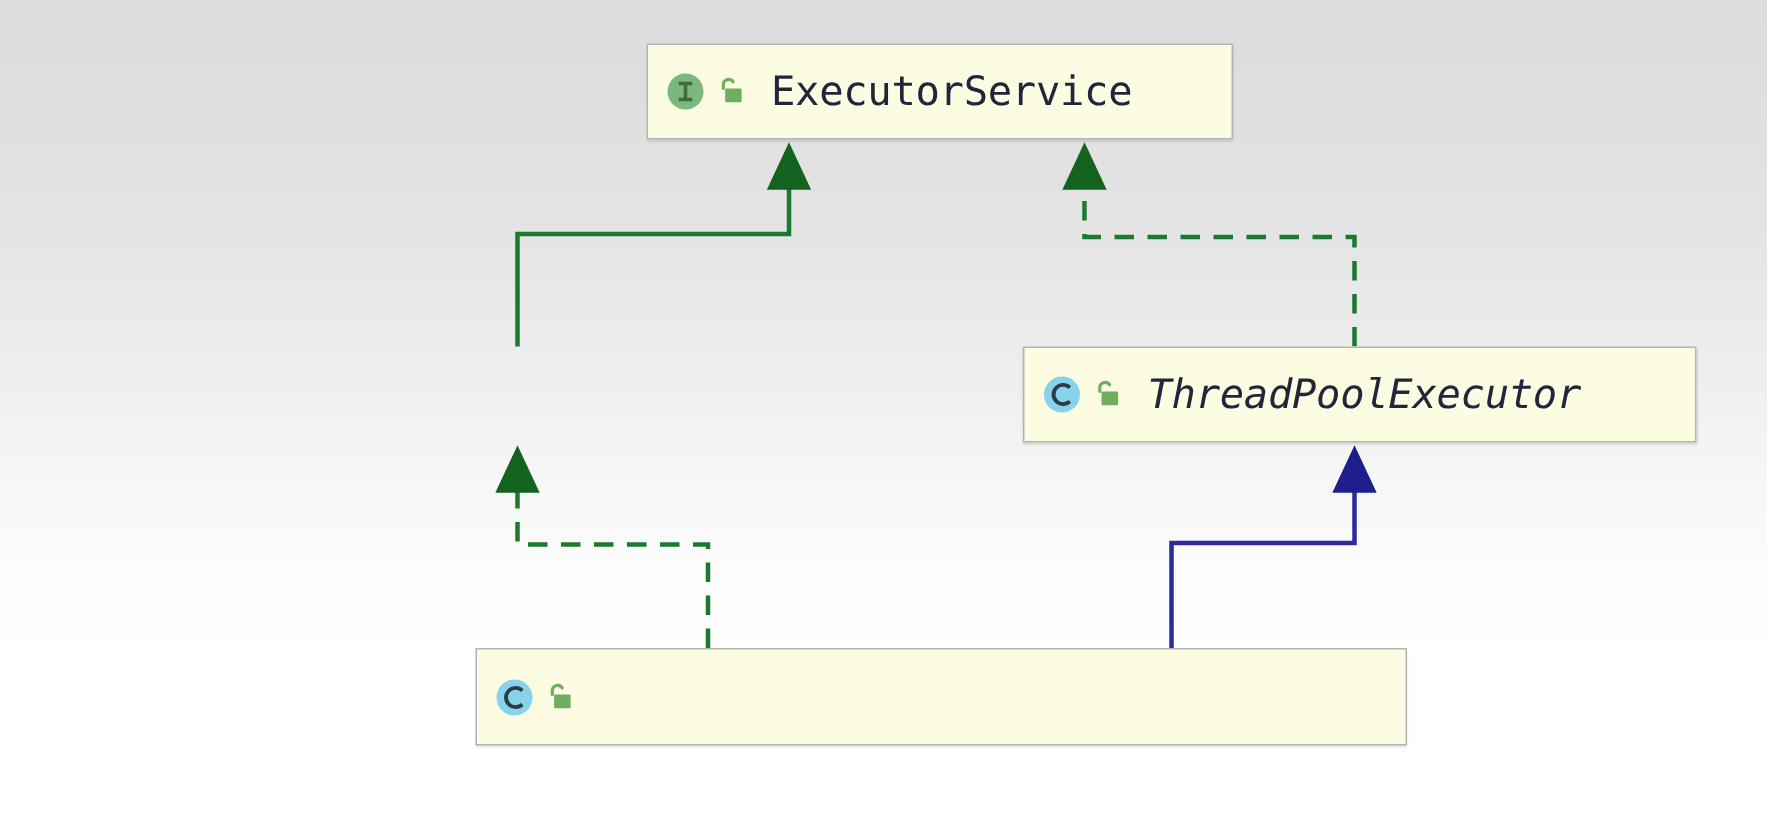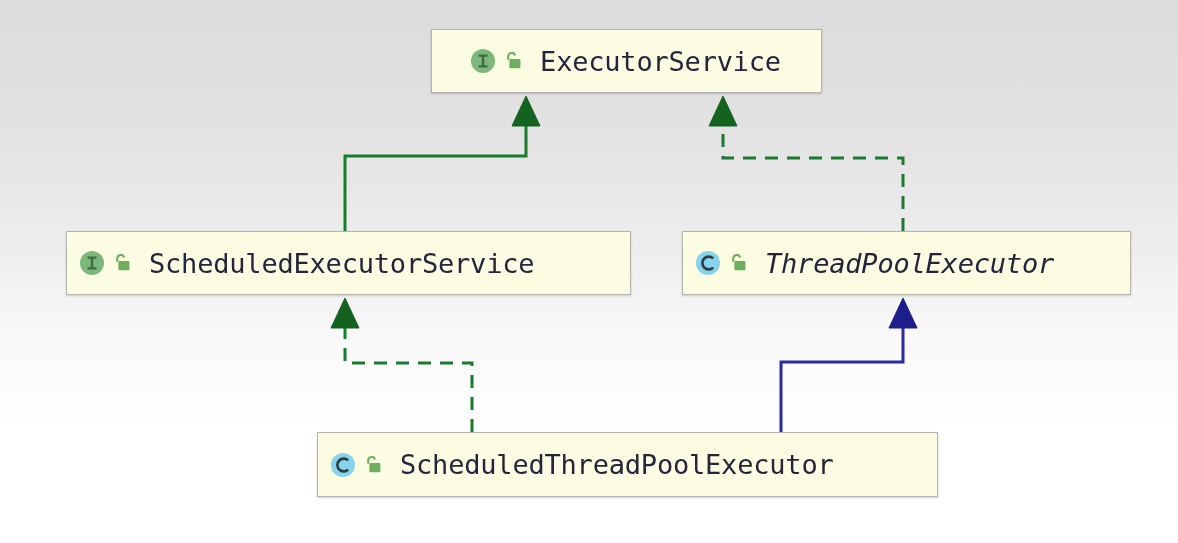--- a/index.html
+++ b/index.html
@@ -91,55 +91,38 @@
       <path d="M 472 432 L 472 363 L 345 363 L 345 322" fill="none" stroke="#1a7a2e" stroke-width="3" stroke-dasharray="13 9"></path>
       <polygon points="345,298 331,328 359,328" fill="#13621f" stroke="#13621f" stroke-width="1"></polygon>
     </g>
 
     <g>
       <path d="M 781 432 L 781 362 L 903 362 L 903 322" fill="none" stroke="#2b2b9e" stroke-width="3"></path>
       <polygon points="903,298 889,328 917,328" fill="#1d1d8c" stroke="#1d1d8c" stroke-width="1"></polygon>
     </g>
   </svg>
 
-  <div class="uml-node" style="left:431px; top:29px; width:391px; height:64px;justify-content:center;">
+  <div class="uml-node" style="left:431px; top:29px; width:391px; height:64px;">
     <span class="node-icons">
       <span class="stereotype-icon">
         <svg viewBox="0 0 26 26" width="26" height="26" xmlns="http://www.w3.org/2000/svg">
           <circle cx="13" cy="13" r="12" fill="#7cb87c"></circle>
           <path d="M 8.5 6.5 h 9 v 2.3 h -3.3 v 8.4 h 3.3 v 2.3 h -9 v -2.3 h 3.3 v -8.4 h -3.3 z" fill="#3f6b3f"></path>
         </svg>
       </span>
       <span class="visibility-icon">
         <svg viewBox="0 0 20 22" width="20" height="22" xmlns="http://www.w3.org/2000/svg">
           <path d="M 5.2 9 v -3.1 a 3.6 3.6 0 0 1 6.6 -1.3" fill="none" stroke="#6fae5f" stroke-width="2.1" stroke-linecap="round"></path>
           <rect x="6.4" y="9" width="11" height="9.2" rx="0.8" fill="#6fae5f"></rect>
         </svg>
       </span>
     </span>
     <span class="node-label">ExecutorService</span>
   </div>
 
-  <div class="uml-node" style="left:66px; top:231px; width:565px; height:64px;">
-    <span class="node-icons">
-      <span class="stereotype-icon">
-        <svg viewBox="0 0 26 26" width="26" height="26" xmlns="http://www.w3.org/2000/svg">
-          <circle cx="13" cy="13" r="12" fill="#7cb87c"></circle>
-          <path d="M 8.5 6.5 h 9 v 2.3 h -3.3 v 8.4 h 3.3 v 2.3 h -9 v -2.3 h 3.3 v -8.4 h -3.3 z" fill="#3f6b3f"></path>
-        </svg>
-      </span>
-      <span class="visibility-icon">
-        <svg viewBox="0 0 20 22" width="20" height="22" xmlns="http://www.w3.org/2000/svg">
-          <path d="M 5.2 9 v -3.1 a 3.6 3.6 0 0 1 6.6 -1.3" fill="none" stroke="#6fae5f" stroke-width="2.1" stroke-linecap="round"></path>
-          <rect x="6.4" y="9" width="11" height="9.2" rx="0.8" fill="#6fae5f"></rect>
-        </svg>
-      </span>
-    </span>
-    <span class="node-label">ScheduledExecutorService</span>
-  </div>
 
   <div class="uml-node" style="left:682px; top:231px; width:449px; height:64px;font-style:italic;">
     <span class="node-icons">
       <span class="stereotype-icon">
         <svg viewBox="0 0 26 26" width="26" height="26" xmlns="http://www.w3.org/2000/svg">
           <circle cx="13" cy="13" r="12" fill="#87d3ec"></circle>
           <path d="M 18.2 8.4 a 6.4 6.4 0 1 0 0 9.2" fill="none" stroke="#2f3b44" stroke-width="2.6" stroke-linecap="butt"></path>
         </svg>
       </span>
       <span class="visibility-icon">
@@ -160,16 +143,15 @@
           <path d="M 18.2 8.4 a 6.4 6.4 0 1 0 0 9.2" fill="none" stroke="#2f3b44" stroke-width="2.6" stroke-linecap="butt"></path>
         </svg>
       </span>
       <span class="visibility-icon">
         <svg viewBox="0 0 20 22" width="20" height="22" xmlns="http://www.w3.org/2000/svg">
           <path d="M 5.2 9 v -3.1 a 3.6 3.6 0 0 1 6.6 -1.3" fill="none" stroke="#6fae5f" stroke-width="2.1" stroke-linecap="round"></path>
           <rect x="6.4" y="9" width="11" height="9.2" rx="0.8" fill="#6fae5f"></rect>
         </svg>
       </span>
     </span>
-    <span class="node-label">ScheduledThreadPoolExecutor</span>
   </div>
 
 </div>
 
 </body></html>

